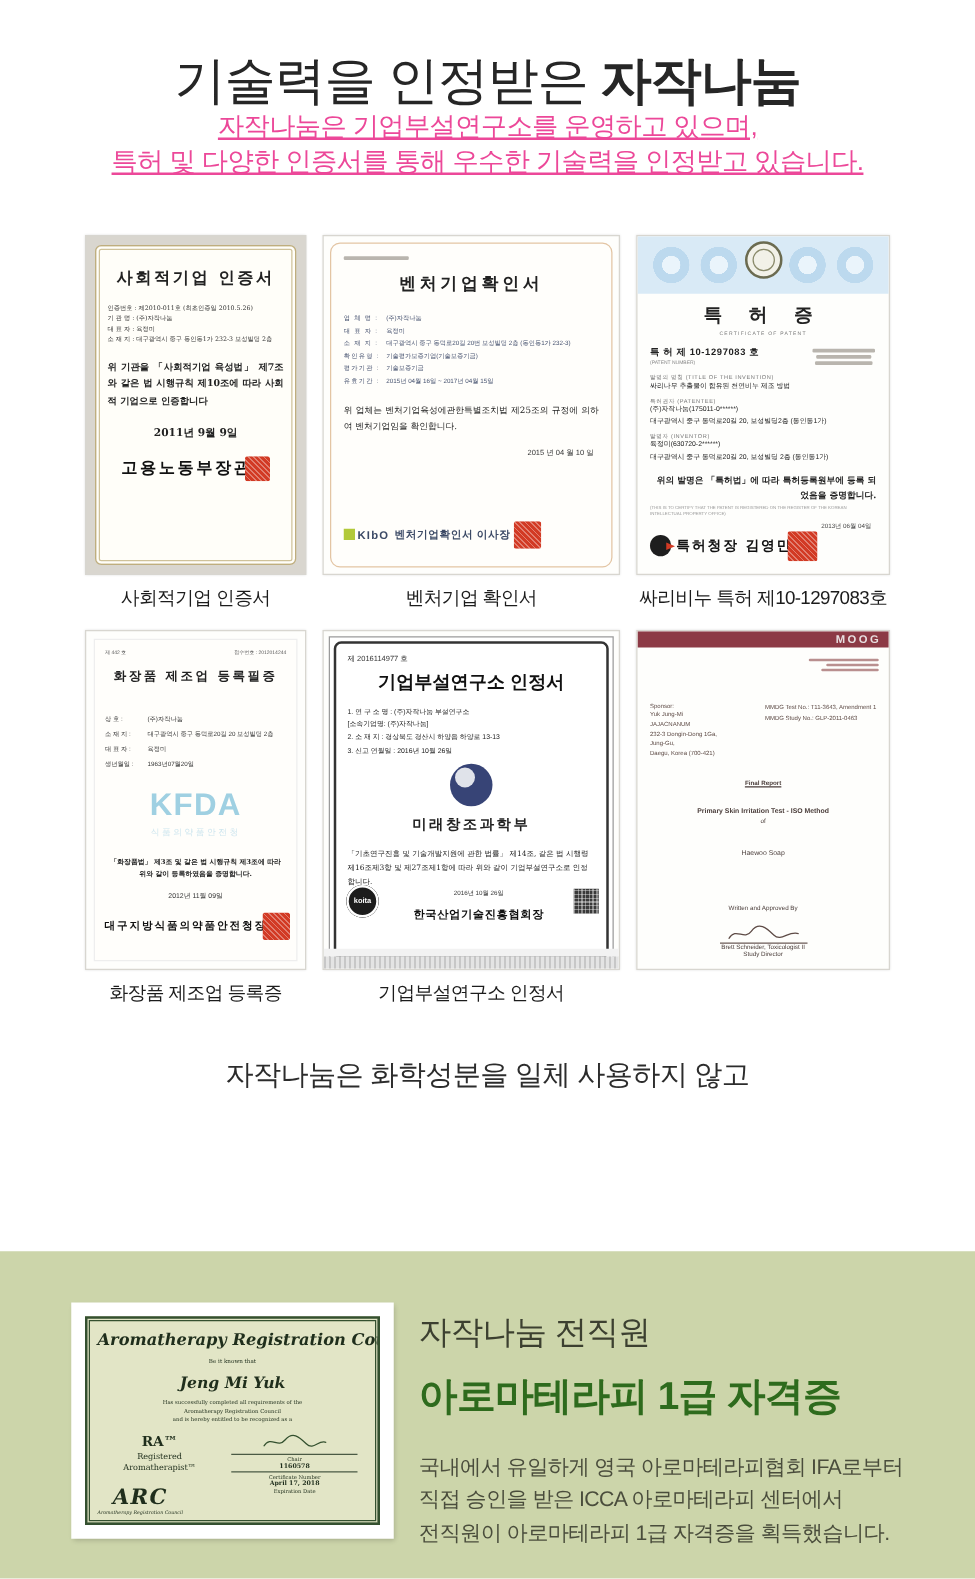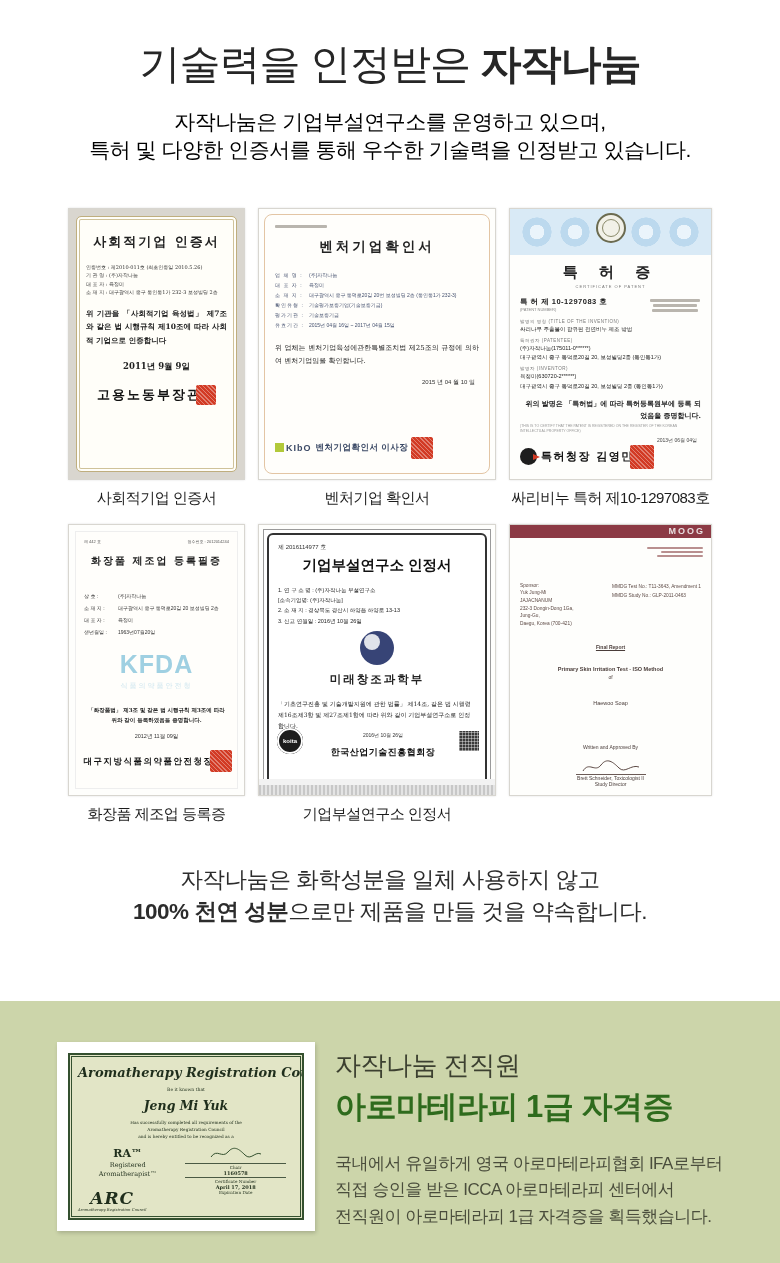--- a/index.html
+++ b/index.html
@@ -7,21 +7,21 @@
   .page {
     position:relative; width:780px; height:1263px; margin:0 auto;
     background:#ffffff; overflow:hidden;
     font-family:"Liberation Sans", sans-serif; color:#2b2b2b;
   }
   
   .header { text-align:center; padding-top:22px; }
   .title-green { font-size:41px; font-weight:bold; color:#84b240; line-height:1.15; letter-spacing:-1px; }
   .title-dark { font-size:41px; color:#262626; line-height:1.15; margin-top:19px; letter-spacing:-1px; }
   .title-dark .bold { font-weight:bold; }
-  .subtitle { margin-top:20px; font-size:21px; color:#000000; line-height:1.32; letter-spacing:-0.5px; }
+  .subtitle { font-size:21px; color:#ec4899; line-height:1.32; letter-spacing:-0.5px;text-decoration:underline; }
 
   
   .grid { width:644px; margin:44px auto 0; }
   .grid-row { display:flex; justify-content:space-between; }
   .grid-row + .grid-row { margin-top:16px; }
   .cert-card { display:flex; flex-direction:column; }
   .w177 { width:177px; } .w198 { width:238px; } .w203 { width:203px; }
   .cert-img {
     height:272px; position:relative; overflow:hidden;
     background:#fefefc; border:1px solid #d8d6d0;
@@ -174,21 +174,21 @@
   .arc-ra-sub { font-size:6.5px; line-height:1.5; margin-top:1px; }
   .arc-right { width:54%; text-align:center; font-size:4.2px; }
   .arc-right .line { border-top:1px solid #4a5a44; margin:1px 8px 1px; }
   .arc-right .strong { font-weight:bold; font-size:5px; }
   .arc-logo { position:absolute; left:8px; bottom:6px; text-align:center; }
   .arc-logo-word { font-size:17px; font-weight:bold; font-style:italic; letter-spacing:1px; }
   .arc-logo-sub { font-size:3.8px; font-style:italic; margin-top:-1px; }
 
   .aroma-text { position:absolute; left:335px; top:47px; width:420px; }
   .aroma-h1 { font-size:26px; color:#3c4030; letter-spacing:-0.5px; }
-  .aroma-h2 { font-size:31px; font-weight:bold; color:#2e6b1d; letter-spacing:-0.5px; margin-top:3px; }
+  .aroma-h2 { font-size:31px; font-weight:bold; color:#2e6b1d; letter-spacing:-0.5px; margin-top:13px; }
   .aroma-body { margin-top:23px; font-size:17px; color:#4a4d3c; line-height:1.55; letter-spacing:-0.5px; }
 </style>
 </head>
 <body>
 
 <div class="page">
 
   <div class="header">
     <div class="title-dark"><span>기술력을 인정받은 </span><span class="bold">자작나눔</span></div>
     <div class="subtitle">
@@ -394,21 +394,20 @@
             <div>Study Director</div>
 
           </div>
         </div>
       </div>
     </div>
   </div>
 
   <div class="promise">
     <div>자작나눔은 화학성분을 일체 사용하지 않고</div>
-    <div><span class="bold">100% 천연 성분</span><span>으로만 제품을 만들 것을 약속합니다.</span></div>
   </div>
 
   <div class="aroma-section">
     <div class="arc-frame">
       <div class="arc-cert">
         <div class="arc-title">Aromatherapy Registration Council</div>
         <div class="arc-known">Be it known that</div>
         <div class="arc-name">Jeng Mi Yuk</div>
         <div class="arc-body">
           <div>Has successfully completed all requirements of the</div>

